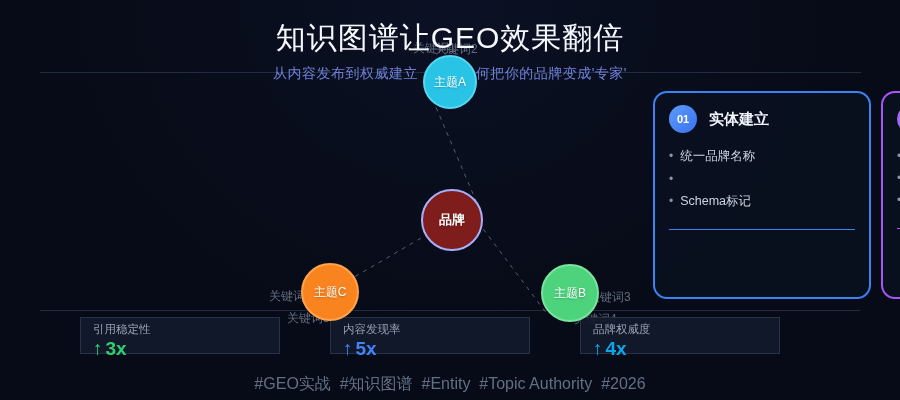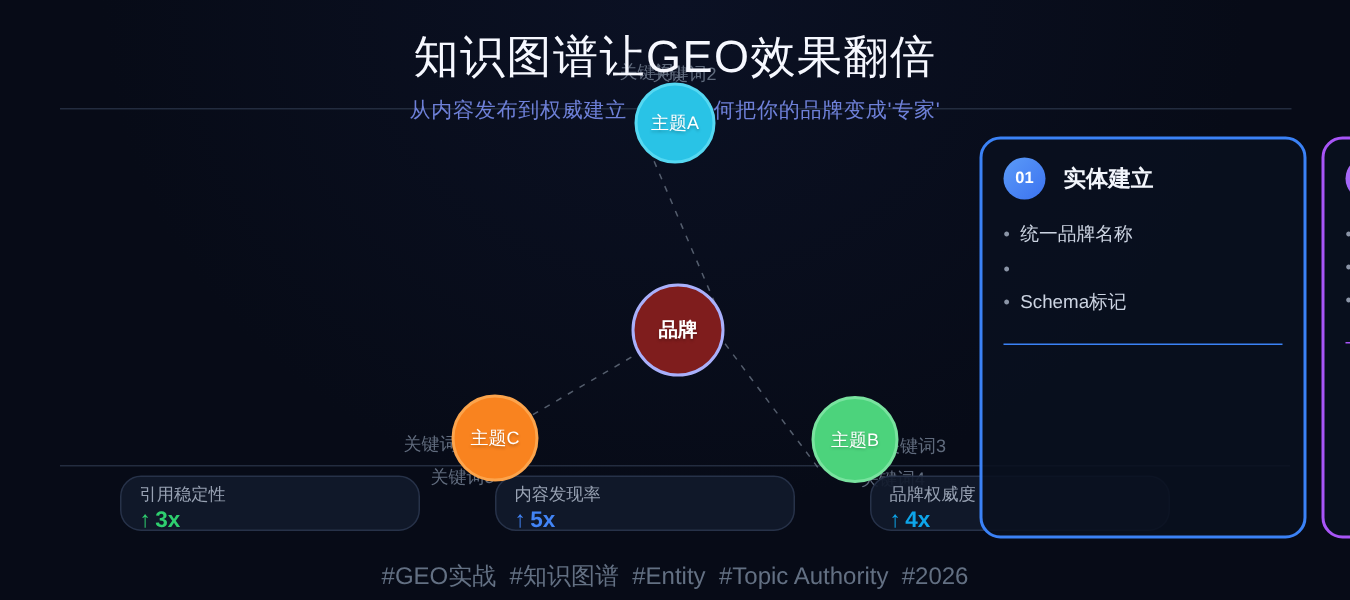--- a/index.html
+++ b/index.html
@@ -29,21 +29,21 @@
     text-shadow:0 1px 2px rgba(0,0,0,.25);
   }
   .node.brand{font-weight:bold;font-size:13px;}
   .node.a{left:423px;top:55px;width:54px;height:54px;}
   .node.brand{left:421px;top:189px;width:62px;height:62px;}
   .node.c{left:301px;top:263px;width:58px;height:58px;}
   .node.b{left:541px;top:264px;width:58px;height:58px;}
 
   
   .card{
-    position:absolute;top:91px;width:218px;height:268px;box-sizing:border-box;
+    position:absolute;top:91px;width:218px;height:208px;box-sizing:border-box;
     border:2px solid #3b82f6;border-radius:14px;background:rgba(9,16,31,.88);
     padding:12px 14px;z-index:6;
   }
   .card.card1{left:653px;}
   .card.card2{left:881px;}
   .card-head{display:flex;align-items:center;}
   .badge{
     width:28px;height:28px;border-radius:50%;flex:0 0 28px;
     display:flex;align-items:center;justify-content:center;
     font-size:11px;font-weight:bold;color:#fff;
@@ -52,26 +52,26 @@
   .card-title{font-size:15px;font-weight:bold;color:#f2f5fb;margin-left:12px;}
   .card-bullets{list-style:none;margin:12px 0 0 0;padding:0;}
   .card-bullets li{font-size:12.5px;color:#ccd4e2;line-height:1.85;display:flex;align-items:baseline;}
   .dot{color:#8a94a6;margin-right:7px;font-size:12px;}
   .card-divider{border:none;border-top:1px solid #3b82f6;margin:16px 0 0 0;}
   .card-footer{text-align:center;margin-top:13px;font-size:13px;color:#6592f0;}
 
   
   .stat{
     position:absolute;top:317px;width:200px;height:37px;box-sizing:border-box;
-    background:rgba(17,26,43,.92);border:1px solid #273249;border-radius:14px;
+    background:rgba(17,26,43,.92);border:1px solid #273249;border-radius:0;
     padding:4px 12px;z-index:4;
   }
   .stat.s1{left:80px;} .stat.s2{left:330px;} .stat.s3{left:580px;}
   .stat-label{font-size:11.5px;color:#98a2b3;}
-  .stat-value{font-size:15px;font-weight:bold;margin-top:1px;}
+  .stat-value{font-size:19px;font-weight:bold;margin-top:1px;}
   .stat-value .arrow{font-weight:normal;margin-right:3px;}
 
   .hashtags{position:absolute;left:0;top:374px;width:100%;text-align:center;
     font-size:16px;color:#637083;white-space:pre;z-index:3;}
 </style>
 </head>
 <body>
 
 <svg class="layer edges" viewBox="0 0 900 400">
   <path d="M429,91 L477,203" stroke="#6d7888" stroke-width="1" stroke-dasharray="4 5" fill="none" opacity="0.75"></path>

